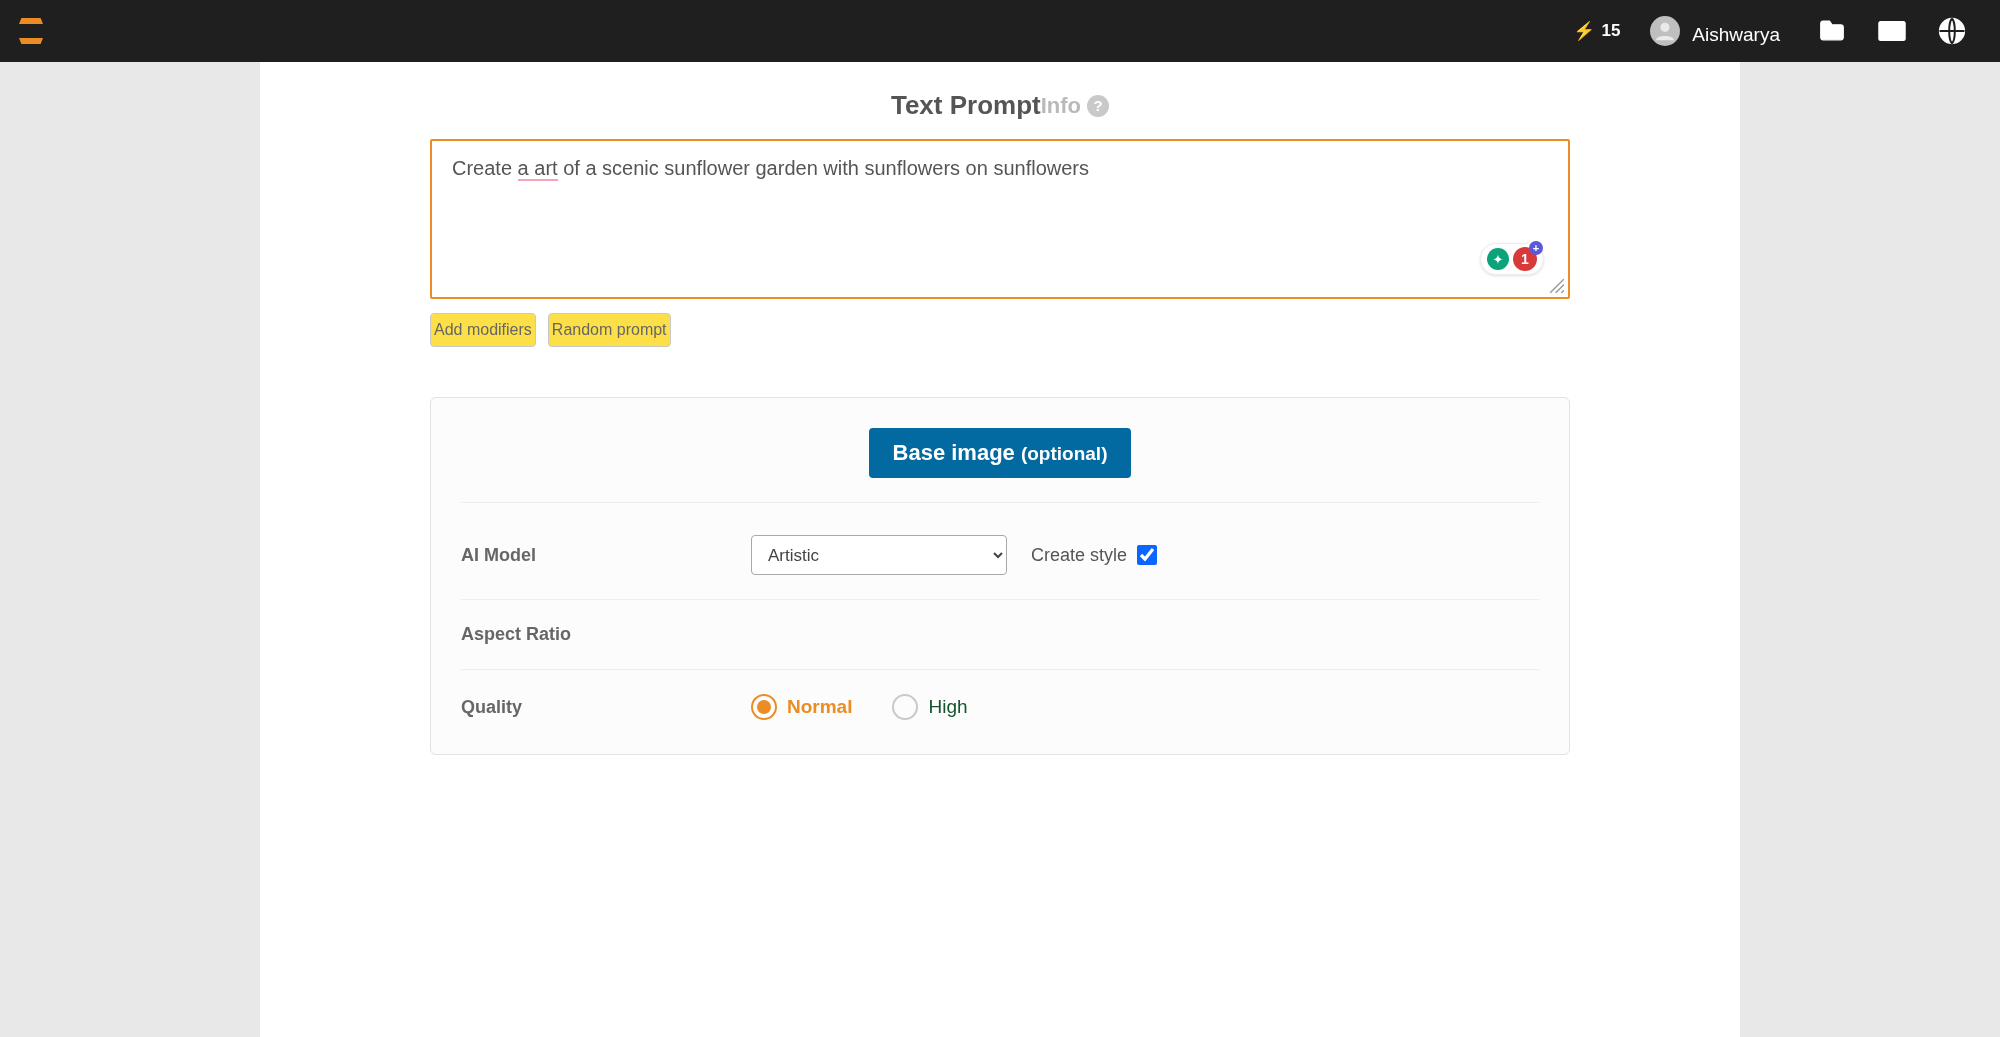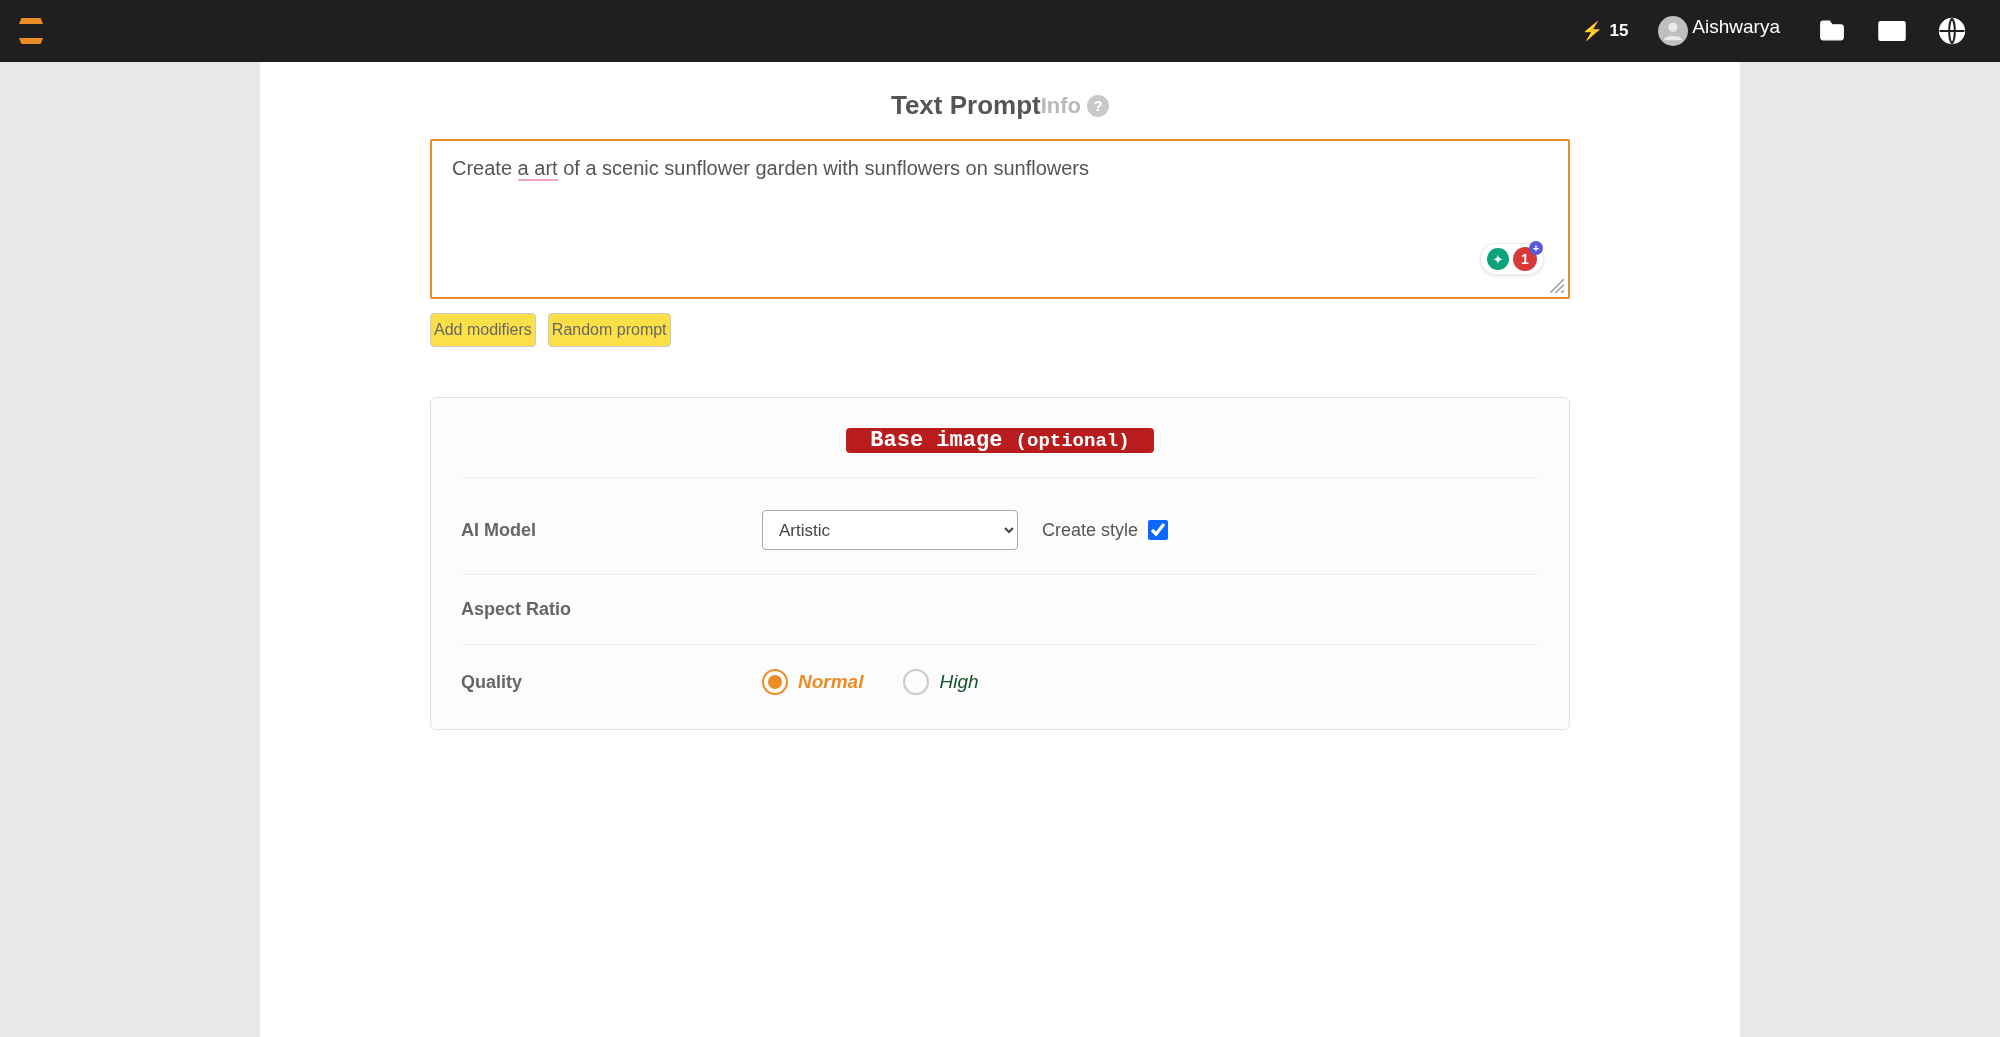--- a/index.html
+++ b/index.html
@@ -22,21 +22,21 @@
     width: 24px; height: 6px; background: #eb8d24;
     clip-path: polygon(10% 0, 90% 0, 100% 100%, 0 100%);
   }
   .logo-bar-bot { clip-path: polygon(0 0, 100% 0, 90% 100%, 10% 100%); }
   .site-title {
     font-size: 24px; font-weight: 700; letter-spacing: .5px; color: #fff;
   }
   .spacer { flex: 1; }
   .credits { display: flex; align-items: center; gap: 6px; font-weight: 700; font-size: 17px; margin-right: 30px; }
   .bolt { color: #f5a623; font-size: 18px; }
-  .user-block { display: flex; align-items: flex-start; gap: 4px; margin-right: 22px; }
+  .user-block { display: flex; align-items: flex-end; gap: 12px; margin-right: 22px; }
   .avatar {
     width: 30px; height: 30px; border-radius: 50%; background:#bfbfbf;
     display:flex; align-items:center; justify-content:center;
   }
   .username { font-size: 19px; color:#fff; }
   .nav-icon { width: 36px; height: 36px; margin: 0 12px; display:flex; align-items:center; justify-content:center; cursor:pointer; }
   .nav-icon svg { width: 30px; height: 30px; stroke:#fff; fill:#fff; }
 
   .page {
     max-width: 1480px; margin: 0 auto; background:#fff;
@@ -71,39 +71,39 @@
   .btn-light {
     border:1px solid #c9c9c9; background:#fde047; color:#666; font-size:16px;
     padding:7px 3px; border-radius:4px; cursor:pointer;
   }
 
   .options-panel {
     margin-top:50px; border:1px solid #e2e2e2; border-radius:6px; padding:30px 30px 10px;
     background:#fcfcfc;
   }
   .base-btn {
-    display:block; margin:0 auto 24px; background:#b91c1c; color:#fff; border:none;
-    font-size:22px; font-weight:700; padding:0 24px; border-radius:4px; cursor:pointer;font-family:Liberation Mono, monospace;
+    display:block; margin:0 auto 24px; background:#0369a1; color:#fff; border:none;
+    font-size:22px; font-weight:700; padding:12px 24px; border-radius:4px; cursor:pointer;
   }
   .base-btn .sub { font-weight:600; font-size:19px; }
   .divider { height:1px; background:#eee; margin:8px 0; }
 
   .row { display:flex; align-items:center; padding:24px 0; border-bottom:1px solid #eee;}
   .row:last-child{border-bottom:none;}
   .row-label { width:290px; font-size:18px; font-weight:700; color:#666;}
-  .row-control { flex:1; display:flex; align-items:center; gap:24px;margin-left:11px;}
+  .row-control { flex:1; display:flex; align-items:center; gap:24px;}
   .select {
     width:256px; height:40px; border:1px solid #a9a9a9; border-radius:4px; background:#fff;
     font-size:17px; color:#444; padding:0 12px; cursor:pointer;
   }
   .check-label{ font-size:18px; color:#555; display:flex; align-items:center; gap:10px;}
   .checkbox{ width:20px;height:20px; accent-color:#0a66ff; cursor:pointer;}
 
   .radio-group{ display:flex; gap:40px; align-items:center;}
-  .radio-item{ display:flex; align-items:center; gap:10px; cursor:pointer;font-style:italic;}
+  .radio-item{ display:flex; align-items:center; gap:10px; cursor:pointer;}
   .radio-outer{
     width:26px;height:26px;border-radius:50%;border:2px solid #c9c9c9;display:flex;align-items:center;justify-content:center;
   }
   .radio-outer.sel{ border-color:#eb8d24;}
   .radio-inner{ width:14px;height:14px;border-radius:50%;background:#eb8d24; display:none;}
   .radio-outer.sel .radio-inner{display:block;}
   .radio-text{ font-size:19px; color:#14532d;}
   .radio-text.sel{ color:#eb8d24; font-weight:600;}
 </style>
 </head>

